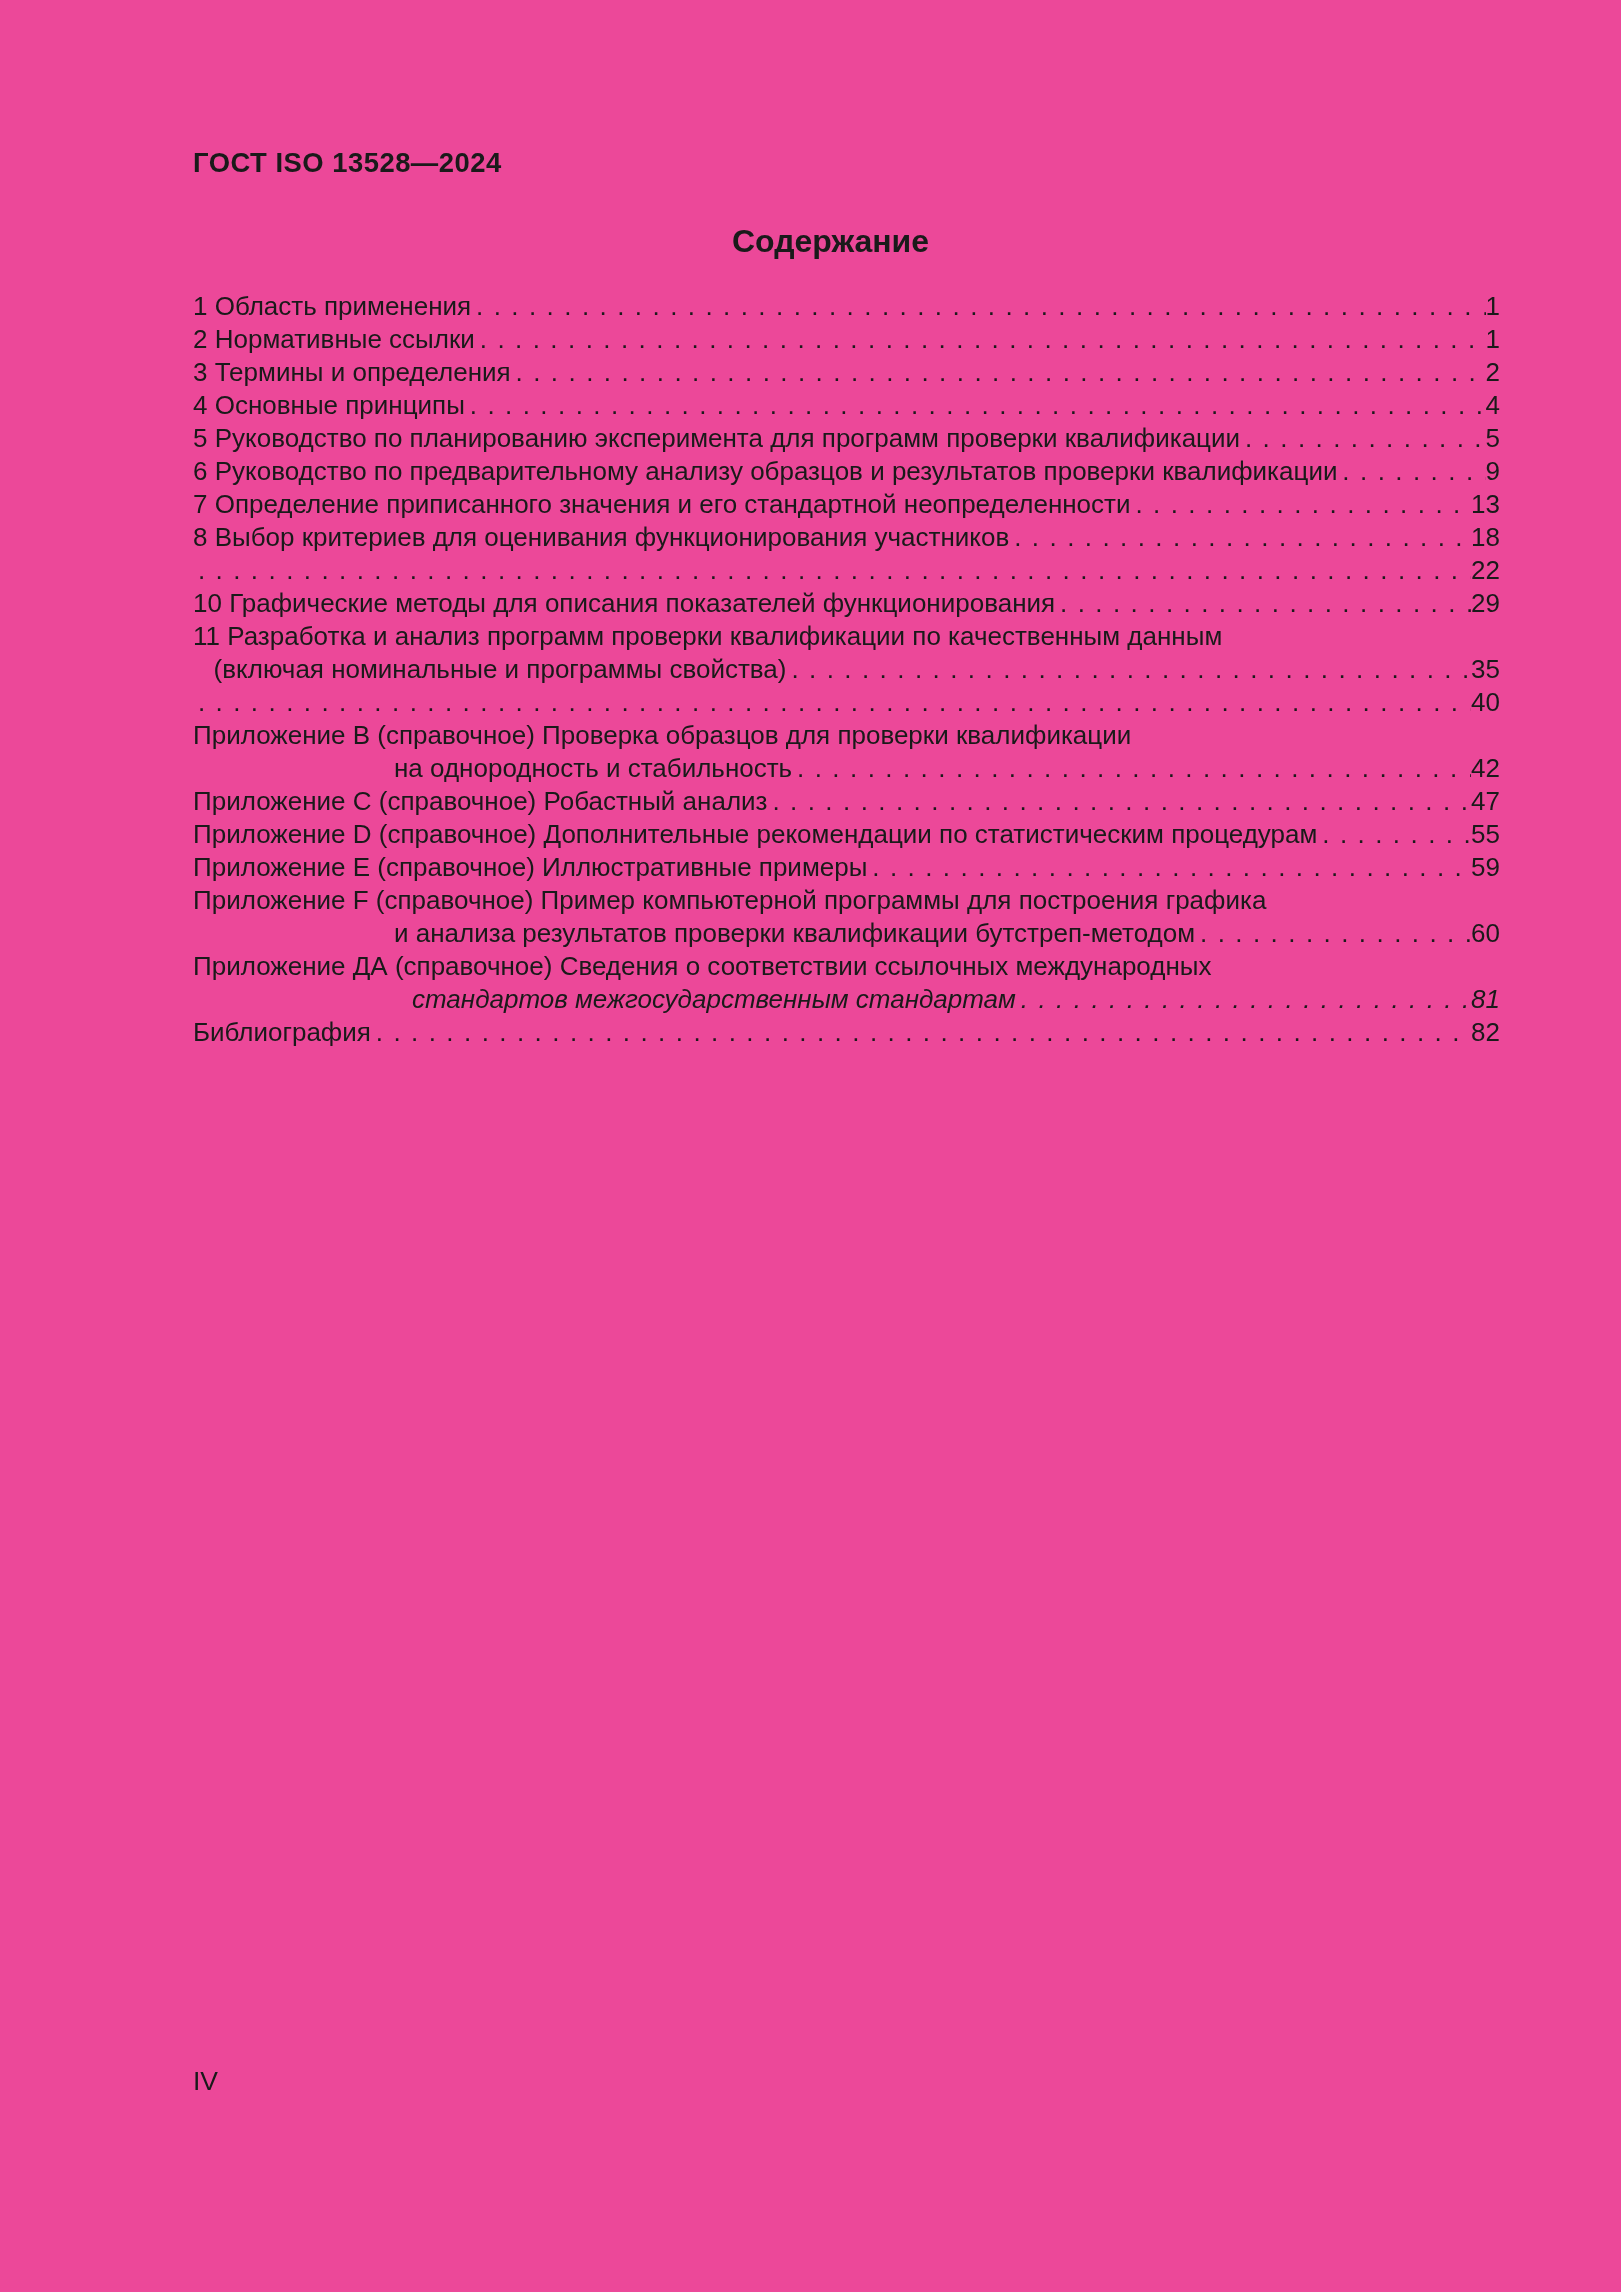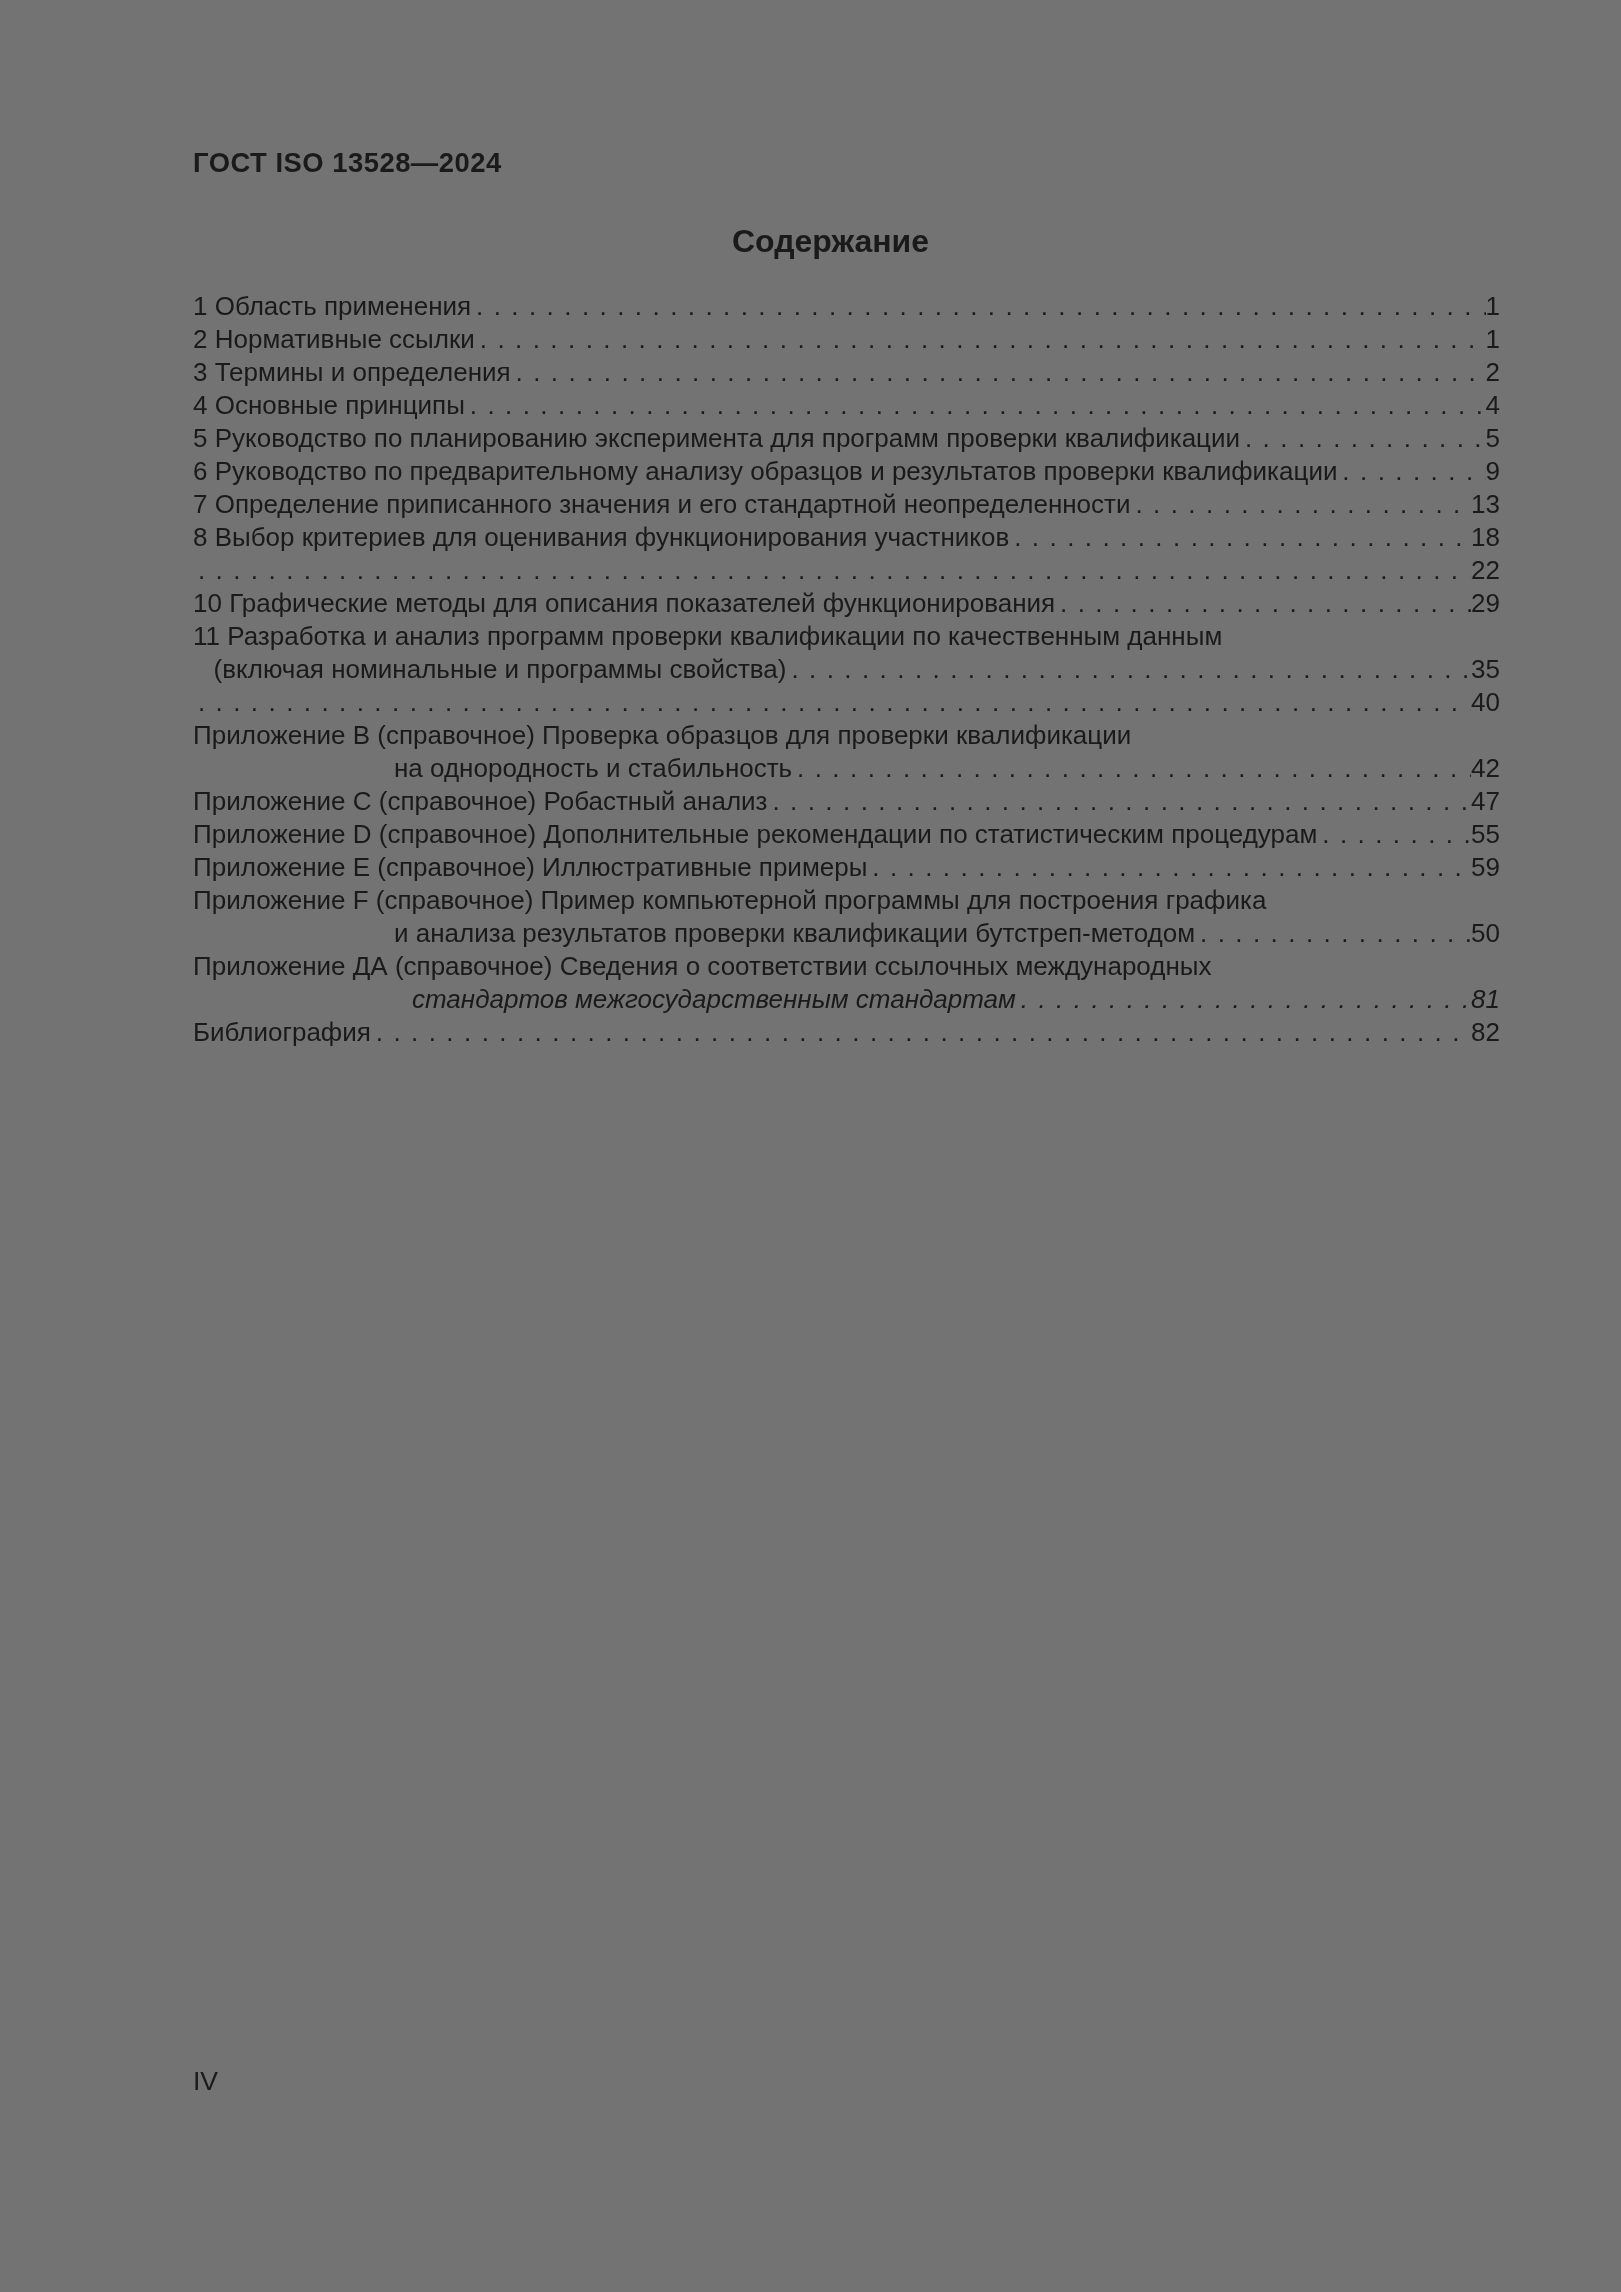--- a/index.html
+++ b/index.html
@@ -1,20 +1,20 @@
 <!DOCTYPE html>
 <html><head>
 <meta charset="utf-8">
 <style>
   html, body { margin: 0; padding: 0; background: #e8e8e8; }
   .page {
     position: relative;
     width: 1621px;
     height: 2293px;
-    background: #737373;
+    background: #ec4899;
     font-family: "Liberation Sans", sans-serif;
     color: #1a1a1a;
     overflow: hidden;
     margin: 0 auto;
   }
   .doc-header {
     position: absolute;
     left: 193px;
     top: 147px;
     font-size: 27.4px;
@@ -166,21 +166,21 @@
     <span class="toc-page">59</span>
   </div>
       <div class="toc-row no-page">
     <span class="toc-text">Приложение F (справочное) Пример компьютерной программы для построения графика</span>
     <span class="leader"></span>
     <span class="toc-page"></span>
   </div>
       <div class="toc-row ind2">
     <span class="toc-text">и анализа результатов проверки квалификации бутстреп-методом</span>
     <span class="leader"></span>
-    <span class="toc-page">50</span>
+    <span class="toc-page">60</span>
   </div>
       <div class="toc-row no-page">
     <span class="toc-text">Приложение ДА (справочное) Сведения о соответствии ссылочных международных</span>
     <span class="leader"></span>
     <span class="toc-page"></span>
   </div>
       <div class="toc-row ind3">
     <span class="toc-text">стандартов межгосударственным стандартам</span>
     <span class="leader"></span>
     <span class="toc-page">81</span>

